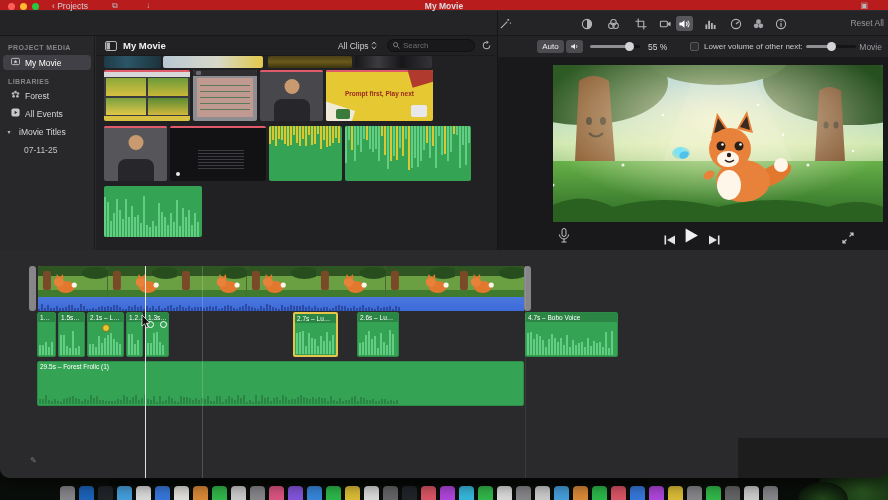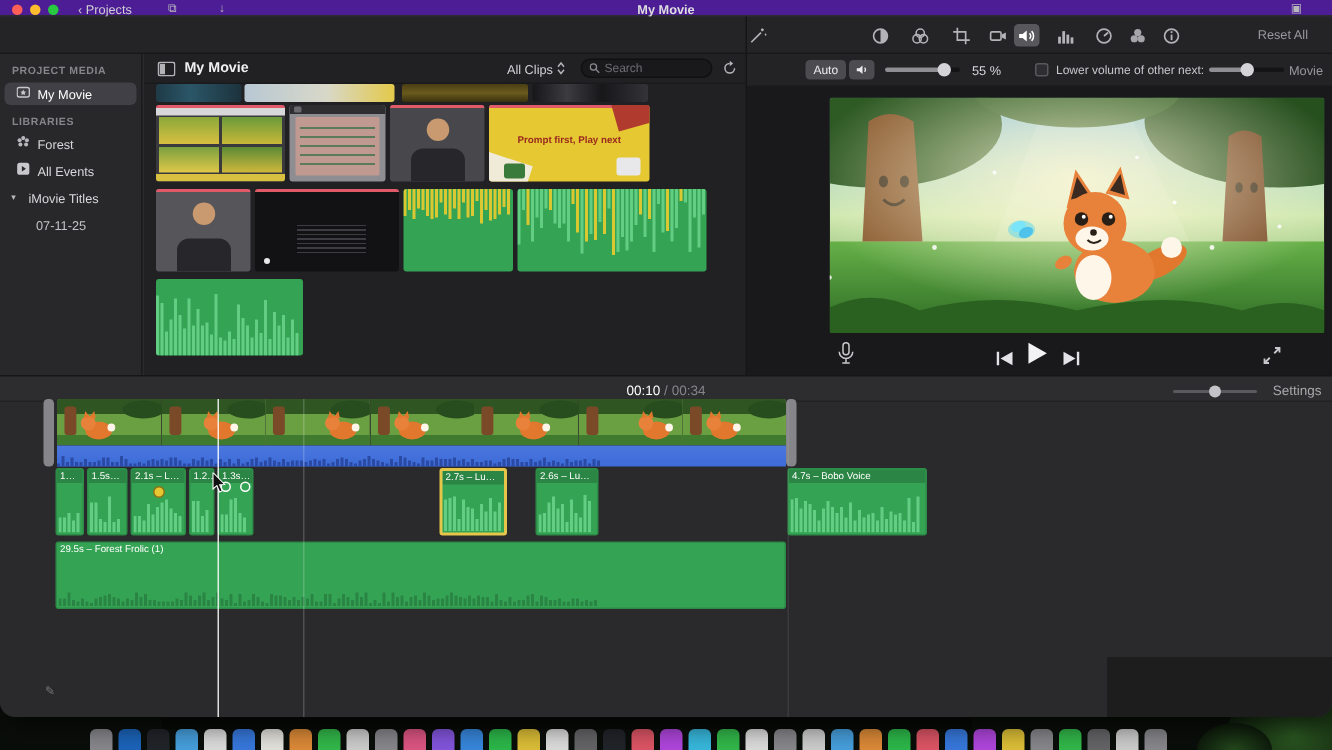--- a/index.html
+++ b/index.html
@@ -6,33 +6,33 @@
   html,body{background:#000;}
   #screen{position:relative;width:888px;height:500px;overflow:hidden;background:#0d120d;}
   
   #desktop{position:absolute;inset:0;background:linear-gradient(#10160f,#0a0e0a);}
   .foliage{position:absolute;border-radius:50%;}
   #dock{position:absolute;left:60px;bottom:-6px;height:20px;display:flex;gap:4px;}
   .dock-icon{width:15px;height:20px;border-radius:4px 4px 0 0;flex:none;opacity:.95;}
   #dock-shelf{position:absolute;left:108px;top:479px;width:540px;height:7px;background:#070a07;border-radius:2px;}
   
   #window{position:absolute;left:0;top:0;width:888px;height:478px;background:#2a2a2c;border-radius:0 0 10px 10px;overflow:hidden;box-shadow:0 6px 18px rgba(0,0,0,.6);}
-  #titlebar{position:absolute;left:0;top:0;width:100%;height:11px;background:#4c1d95;border-bottom:1px solid #2c2c2e;}
+  #titlebar{position:absolute;left:0;top:0;width:100%;height:11px;background:#b91c1c;border-bottom:1px solid #2c2c2e;}
   .tl{position:absolute;top:3px;width:7px;height:7px;border-radius:50%;}
   #win-title{position:absolute;left:0;right:0;top:1px;text-align:center;font-size:8.5px;font-weight:bold;color:#dedee0;}
   #back-btn{position:absolute;left:52px;top:1px;font-size:8.5px;color:#d0d0d4;}
   .tb-ico{position:absolute;top:1px;font-size:8px;color:#b8b8bc;}
   
   #tabbar{position:absolute;left:0;top:11px;width:100%;height:25px;background:#242427;border-bottom:1px solid #18181a;}
   #tabs{position:absolute;left:0;top:0;width:497px;height:25px;display:flex;justify-content:center;align-items:center;gap:11px;}
   .tab{font-size:9px;color:#c4c4c8;white-space:nowrap;}
   .tab.active{background:#4a4a4e;color:#fff;border-radius:3px;padding:2px 7px;}
   .insp-ico{position:absolute;top:5px;width:17px;height:15px;display:flex;align-items:center;justify-content:center;}
   .insp-ico.sel{background:#58585c;border-radius:3px;}
-  #reset-all{position:absolute;right:16px;top:7px;font-size:8.5px;color:#98989d;}
+  #reset-all{position:absolute;right:4px;top:7px;font-size:8.5px;color:#98989d;}
   
   #sidebar{position:absolute;left:0;top:36px;width:95px;height:214px;background:#28282a;border-right:1px solid #1a1a1c;}
   .sb-head{font-size:7px;font-weight:bold;color:#85858a;letter-spacing:.4px;margin:8px 0 0 8px;}
   .sb-item{display:flex;align-items:center;gap:5px;font-size:8.5px;color:#d8d8dc;height:15px;padding-left:10px;margin-top:3px;}
   .sb-item.sel{background:#404046;border-radius:4px;margin:4px 3px 0;padding-left:7px;color:#fff;}
   .sb-ico{width:10px;text-align:center;flex:none;color:#b8b8bc;font-size:8px;line-height:10px;}
   
   #browser{position:absolute;left:96px;top:36px;width:401px;height:214px;background:#212124;}
   #browser-head{position:absolute;left:0;top:0;width:100%;height:20px;border-bottom:1px solid #1a1a1c;}
   #browser-title{position:absolute;left:27px;top:4px;font-size:9.5px;font-weight:bold;color:#f0f0f2;}
@@ -576,27 +576,20 @@
       <span class="transport" style="left:344px;top:172px">
         <svg width="12" height="12" viewBox="0 0 12 12">
             <g stroke="#c8c8cc" stroke-width="1.2" fill="none">
               <path d="M7.5,4.5 L11,1 M8,1 h3 v3"></path>
               <path d="M4.5,7.5 L1,11 M1,8 v3 h3"></path>
             </g>
           </svg>
       </span>
     </div>
 
-    <div id="tl-head">
-      <span id="timecode"><span>00:10</span><span class="dim"> / </span><span class="dim">00:34</span></span>
-      <span id="zoom-slider">
-          <span class="knob"></span>
-        </span>
-      <span id="settings-label">Settings</span>
-    </div>
 
     <div id="timeline">
       <span class="trim" style="left:29px"></span>
       <span class="trim" style="left:524px"></span>
       <div id="filmstrip">
           <svg viewBox="0 0 70 31" preserveAspectRatio="none">
     <rect width="70" height="31" fill="#6aa042"></rect>
     <rect width="70" height="10" fill="#2e5522"></rect>
     <rect y="24" width="70" height="7" fill="#3f7a2e"></rect>
     <rect x="5" y="5" width="8" height="19" rx="2" fill="#7a4a28"></rect>

